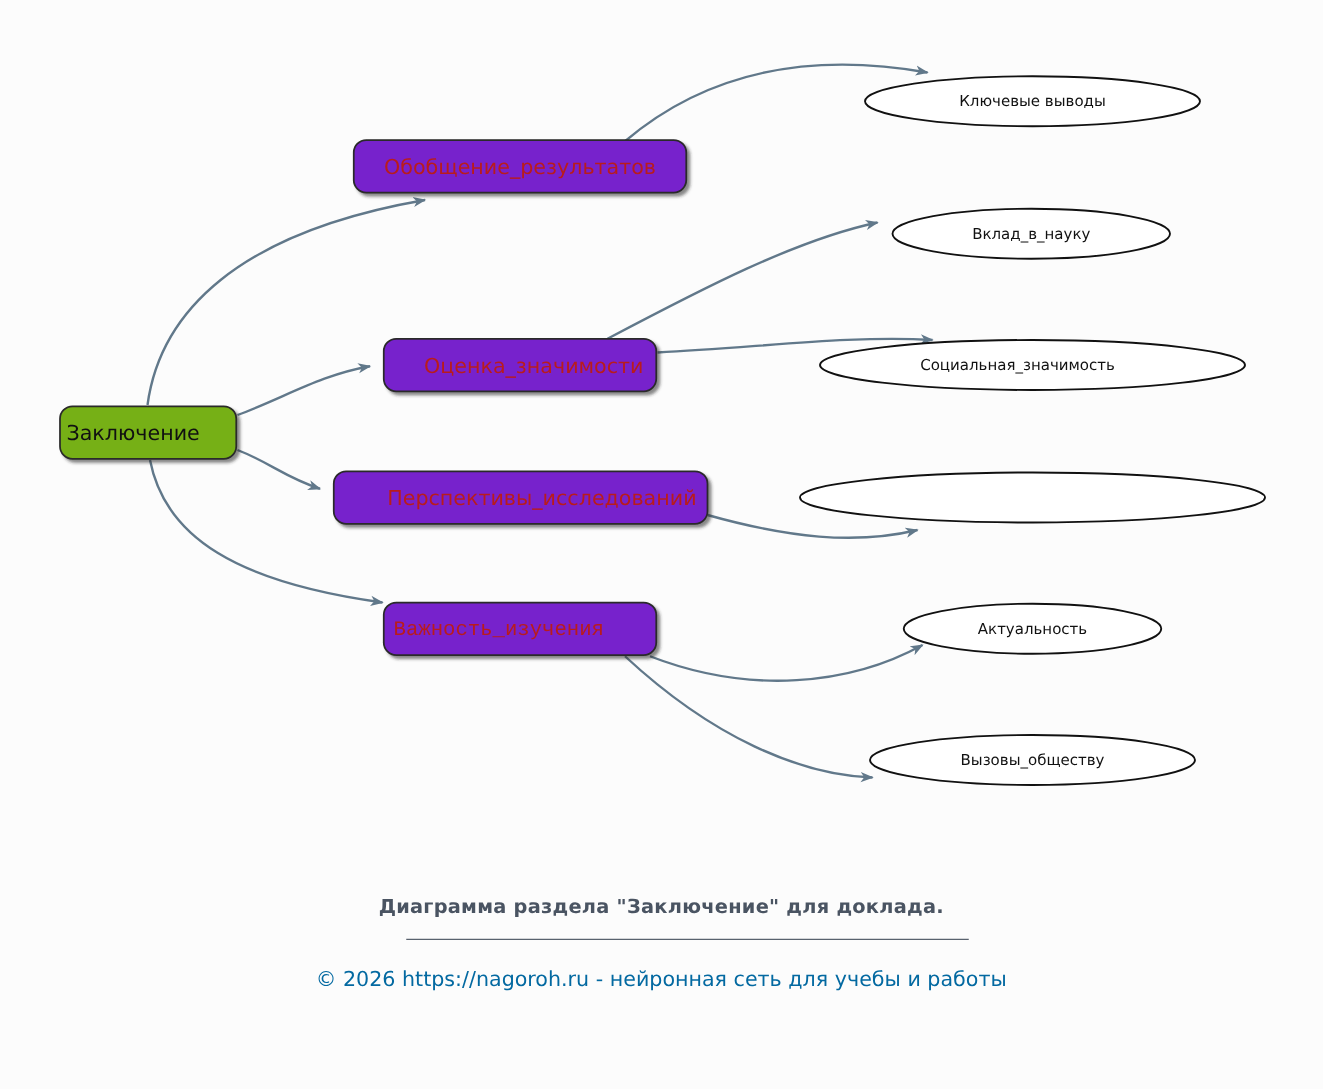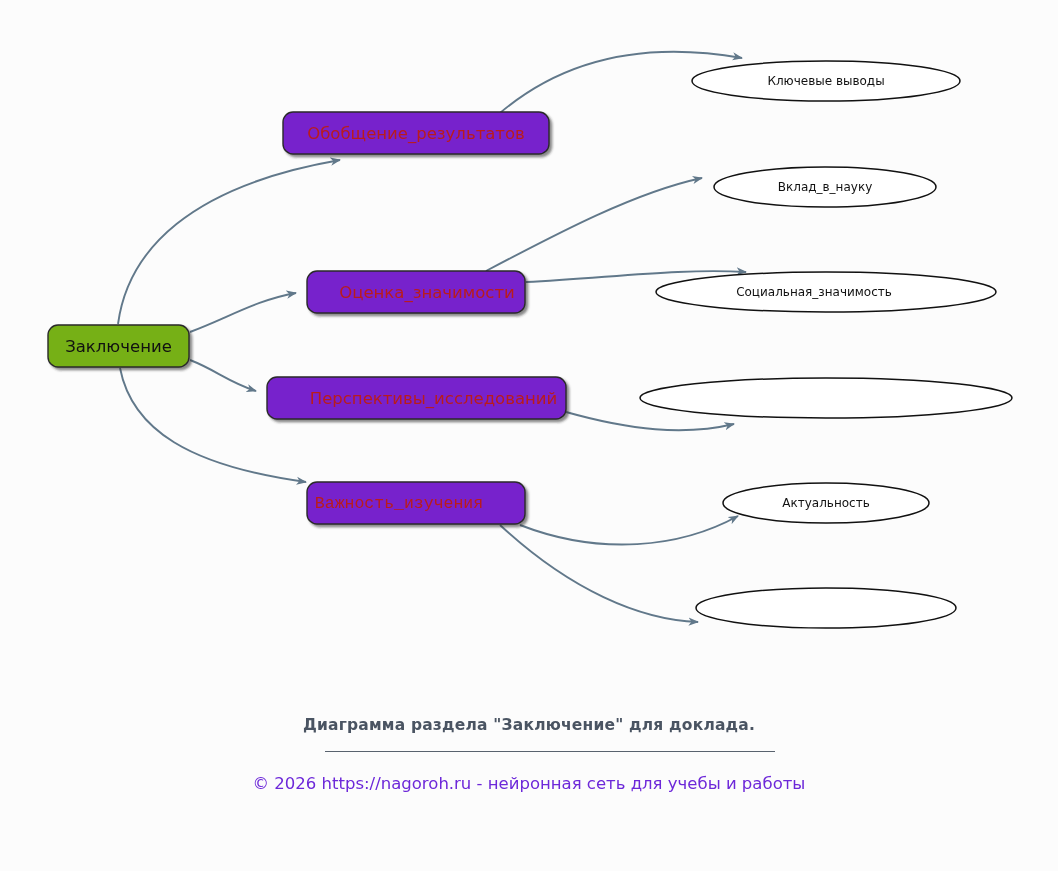--- a/index.html
+++ b/index.html
@@ -75,21 +75,21 @@
     background: #59626e;
   }
 
   #footer-copyright {
     position: absolute;
     left: 0;
     top: 74px;
     width: 1058px;
     text-align: center;
     font-size: 16.5px;
-    color: #6d28d9;
+    color: #0369a1;
   }
 </style>
 </head>
 <body>
 
 <div id="diagram-canvas">
   <svg width="1058" height="700" viewBox="0 0 1058 700">
     <defs>
       <marker id="arrowhead" markerWidth="11" markerHeight="9" refX="9.5" refY="4.5" orient="auto" markerUnits="userSpaceOnUse">
         <path d="M0,0.4 L10.5,4.5 L0,8.6 L2.9,4.5 Z" fill="#61788a"></path>
@@ -134,38 +134,39 @@
 
       <ellipse cx="826" cy="398" rx="186" ry="20" fill="#ffffff" stroke="#111111" stroke-width="1.5"></ellipse>
 
       <ellipse cx="826" cy="503" rx="103" ry="20" fill="#ffffff" stroke="#111111" stroke-width="1.5"></ellipse>
 
       <ellipse cx="826" cy="608" rx="130" ry="20" fill="#ffffff" stroke="#111111" stroke-width="1.5"></ellipse>
     </g>
   </svg>
 
   
-  <div class="node-label node-root-label" style="left:48px; top:325px; width:141px; height:42px;">Заключение</div>
+  <div class="node-label node-root-label" style="left:36px; top:325px; width:141px; height:42px;">Заключение</div>
 
   <div class="node-label node-branch-label" style="left:283px; top:112px; width:266px; height:42px;">Обобщение_результатов</div>
 
   <div class="node-label node-branch-label" style="left:307px; top:271px; width:240px; height:42px;">Оценка_значимости</div>
 
   <div class="node-label node-branch-label" style="left:267px; top:377px; width:299px; height:42px;padding-left:17px;">Перспективы_исследований</div>
 
   <div class="node-label node-branch-label" style="left:307px; top:482px; width:184px; height:42px;font-family:Liberation Mono, monospace;">Важность_изучения</div>
 
   <div class="node-label node-leaf-label" style="left:692px; top:61px; width:268px; height:40px;">Ключевые выводы</div>
 
   <div class="node-label node-leaf-label" style="left:714px; top:167px; width:222px; height:40px;">Вклад_в_науку</div>
 
   <div class="node-label node-leaf-label" style="left:644px; top:272px; width:340px; height:40px;">Социальная_значимость</div>
 
 
   <div class="node-label node-leaf-label" style="left:723px; top:483px; width:206px; height:40px;">Актуальность</div>
 
+  <div class="node-label node-leaf-label" style="left:696px; top:588px; width:260px; height:40px;">Вызовы_обществу</div>
 </div>
 
 <div id="footer">
   <div id="footer-title">Диаграмма раздела "Заключение" для доклада.</div>
   <div id="footer-divider"></div>
   <div id="footer-copyright">© 2026 https://nagoroh.ru - нейронная сеть для учебы и работы</div>
 </div>
 
 </body></html>

